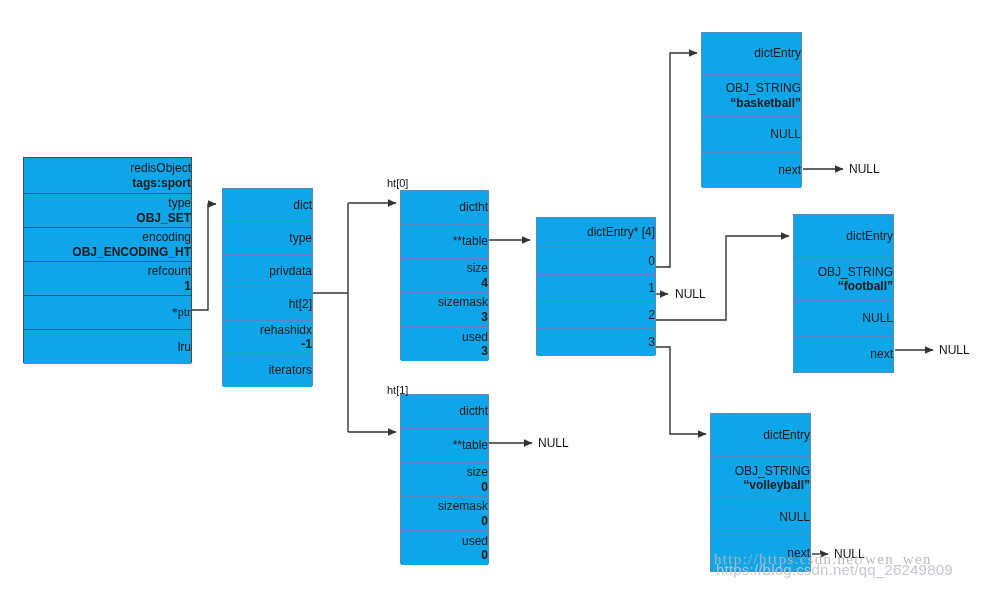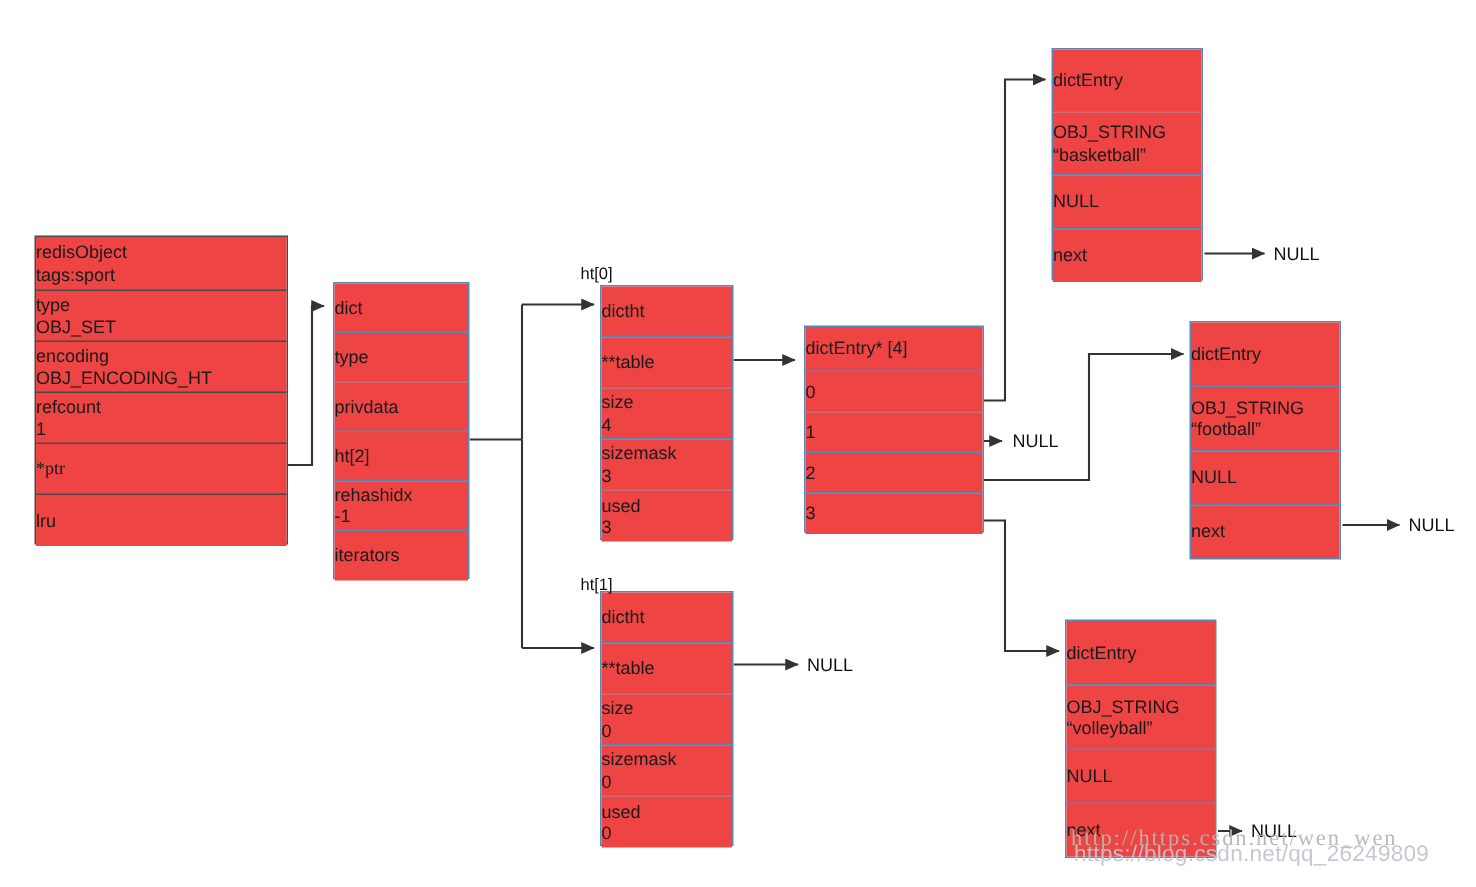--- a/index.html
+++ b/index.html
@@ -17,28 +17,28 @@
   .box{
     position:absolute;
     box-sizing:border-box;
     background:#ffffff;
     z-index:3;
   }
   .box .cell{
     box-sizing:border-box;
     display:flex;
     flex-direction:column;
-    align-items:flex-start;
+    align-items:flex-end;
     justify-content:center;
     text-align:center;
     line-height:1.18;
-    background:#ef4444;
+    background:#0ea5e9;
     overflow:hidden;
   }
-  .box .cell .l2{display:block;}
+  .box .cell .l2{display:block;font-weight:bold;}
 
   
   .box.blue{border:1px solid #5b87b8;}
   .box.blue .cell{border-bottom:1px solid #5b87b8;}
   .box.blue .cell:last-child{border-bottom:none;}
 
   
   .box.dark{border:1px solid #4a4a4a;}
   .box.dark .cell{border-bottom:1px solid #4a4a4a;}
   .box.dark .cell:last-child{border-bottom:none;}

